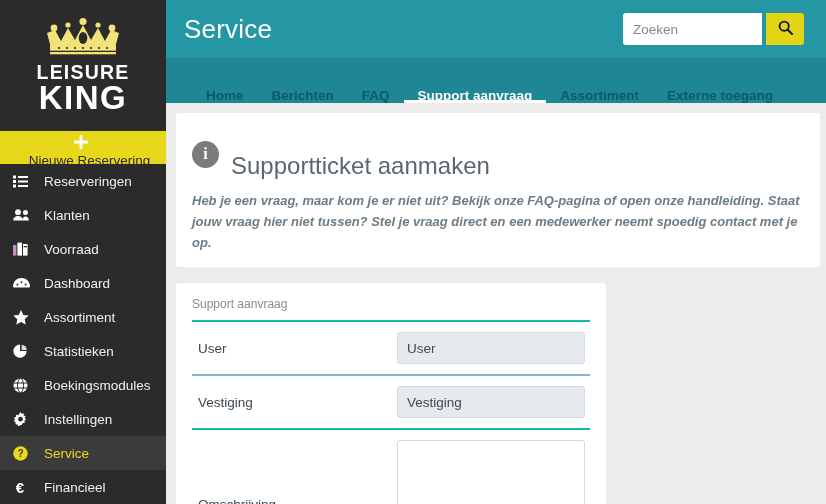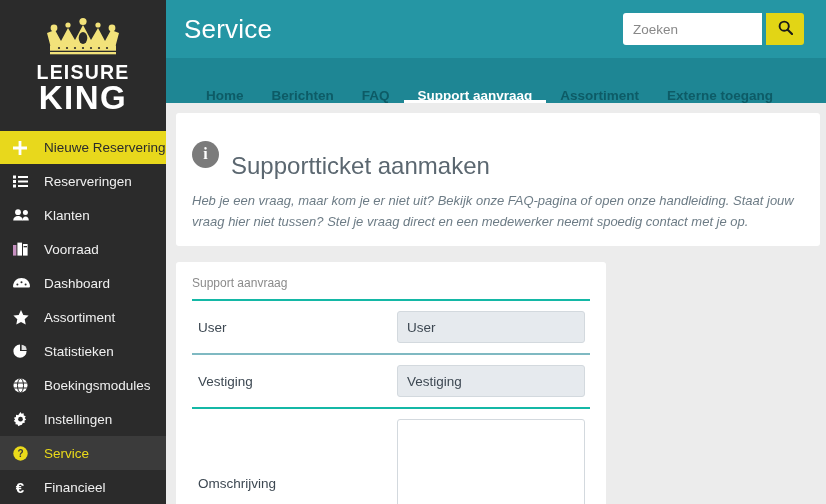--- a/index.html
+++ b/index.html
@@ -53,20 +53,21 @@
     width: 22px; flex: 0 0 22px;
     display: flex; align-items: center; justify-content: flex-start;
     margin-right: 9px;
     color: #ffffff;
   }
   .nav-item .nav-icon svg { display: block; }
   .nav-item.primary {
     background: #e8d81c;
     color: #2b2b2b;
     height: 33px;
+    flex-direction: column;
   }
   .nav-item.primary .nav-icon { color: #ffffff; }
   .nav-item.active {
     background: #3b3b3b;
     color: #eada1a;
   }
   .nav-item.active .nav-icon { color: #eada1a; }
 
   
   .right { flex: 1; display: flex; flex-direction: column; background: #ececec; min-width: 0; }
@@ -155,20 +156,21 @@
     color: #5b6770;
     font-weight: normal;
     margin-top: 24px;
   }
   .header-desc {
     font-size: 13px;
     line-height: 1.62;
     color: #6d7c86;
     font-style: italic;
     max-width: 616px;
+    font-weight: bold;
   }
 
   .form-card {
     background: #ffffff;
     border-radius: 3px;
     width: 430px;
     padding: 14px 16px 0 16px;
   }
   .form-legend {
     font-size: 12px;

